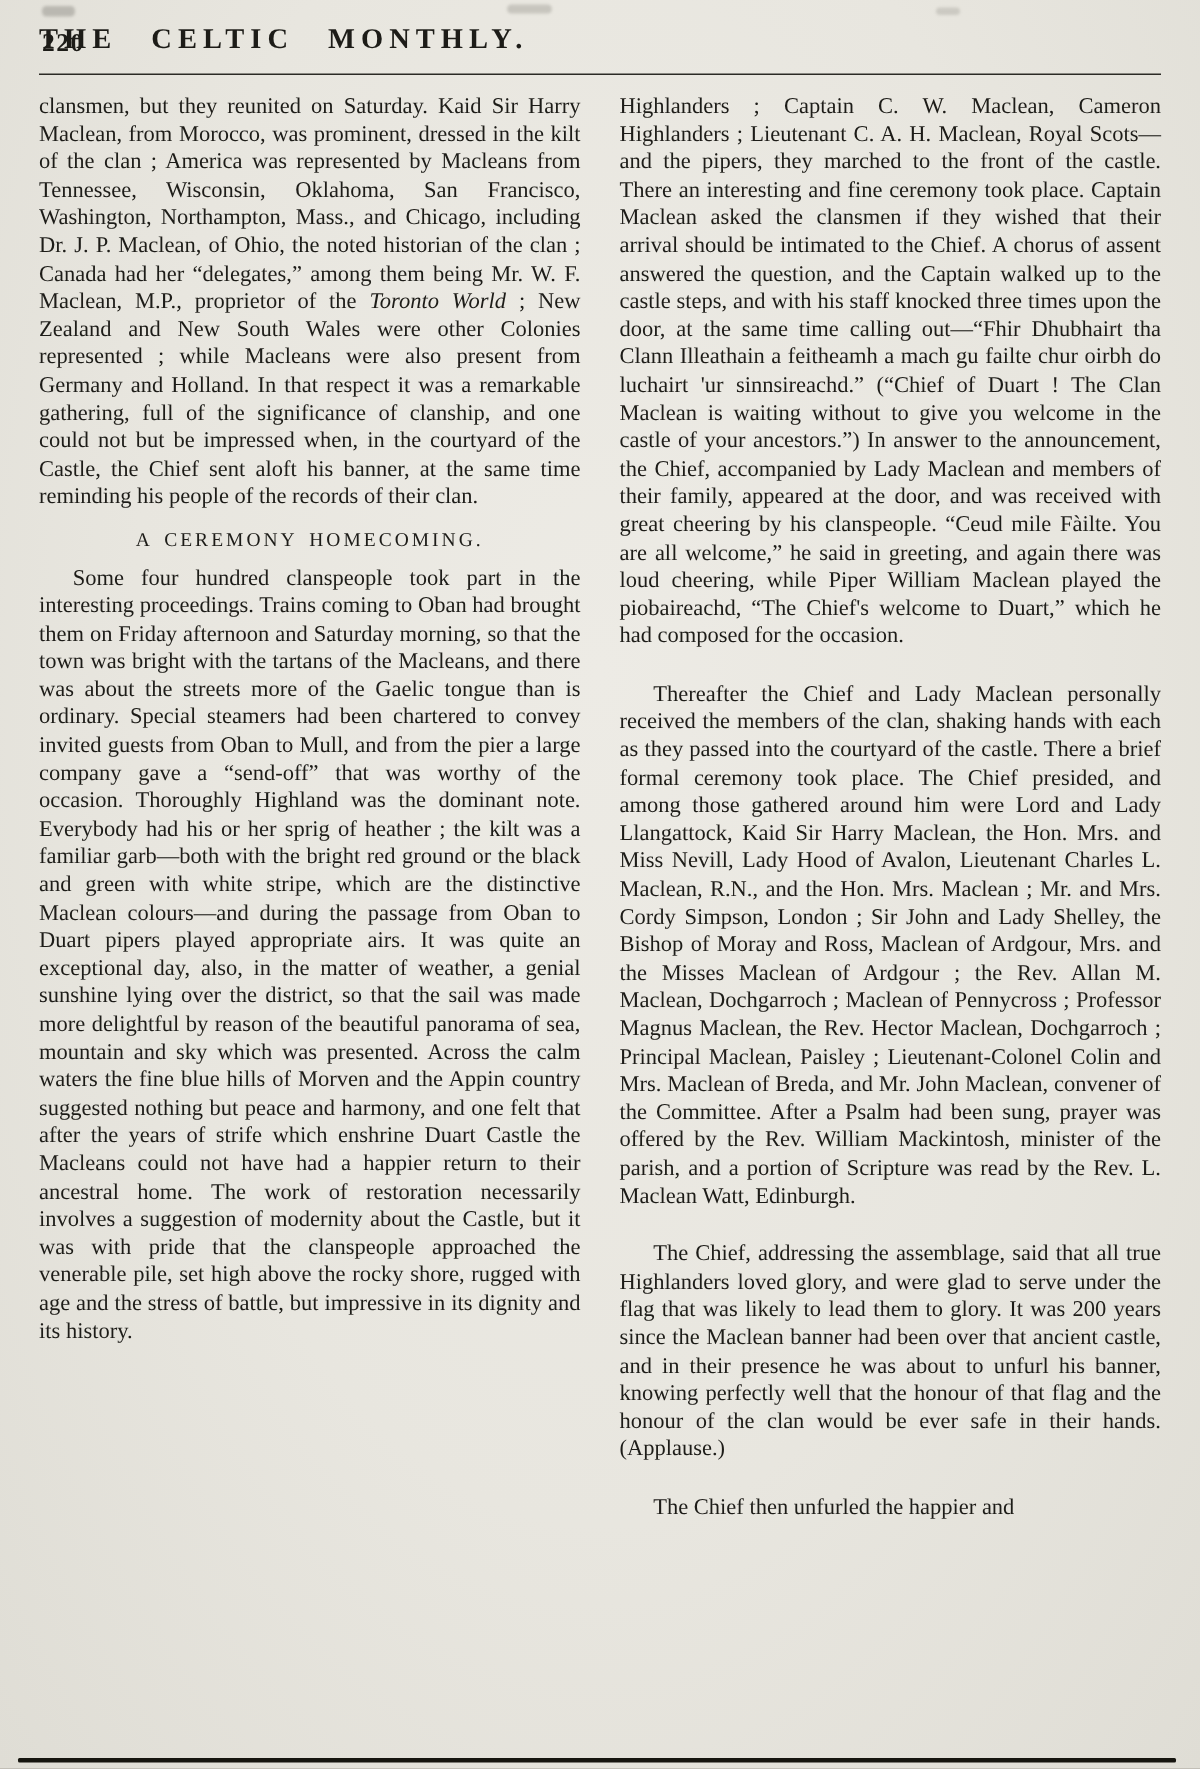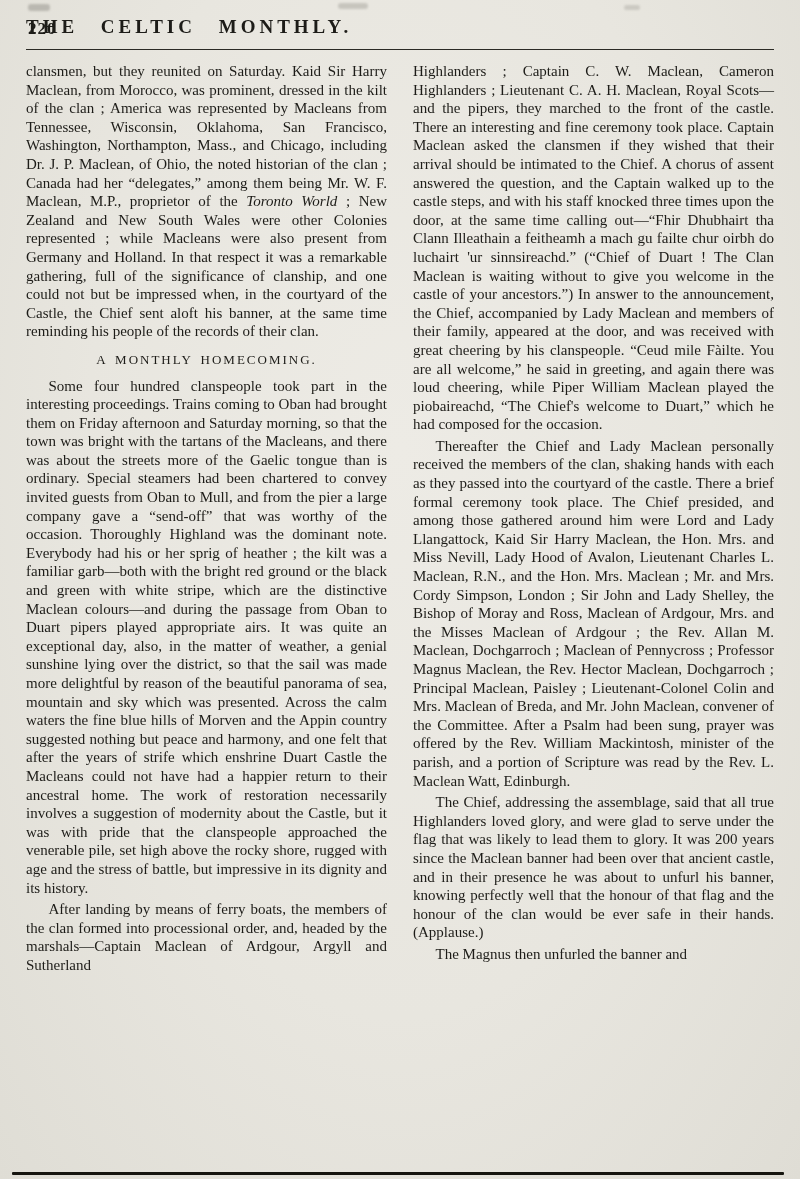--- a/index.html
+++ b/index.html
@@ -60,21 +60,21 @@
     -webkit-hyphens: auto;
   }
   .column {
     flex: 1 1 0;
     min-width: 0;
   }
   .column p {
     margin: 0;
   }
   .column p + p {
-    margin-top: 3px;
+    margin-top: 20px;
   }
   p.indent {
     text-indent: 1.5em;
   }
   p.noindent {
     text-indent: 0;
   }
   .section-heading {
     margin: 10px 0 7px 0;
     text-align: center;
@@ -145,35 +145,34 @@
     <h1 class="journal-title">THE CELTIC MONTHLY.</h1>
   </header>
 
   <hr class="header-rule">
 
   <main class="columns">
 
     <div class="column">
       <p class="noindent"><span>clansmen, but they reunited on Saturday. Kaid Sir Harry Maclean, from Morocco, was prominent, dressed in the kilt of the clan ; America was represented by Macleans from Tennessee, Wisconsin, Oklahoma, San Francisco, Washington, Northampton, Mass., and Chicago, including Dr. J. P. Maclean, of Ohio, the noted historian of the clan ; Canada had her “delegates,” among them being Mr. W. F. Maclean, M.P., proprietor of the </span><em class="work-title">Toronto World</em><span> ; New Zealand and New South Wales were other Colonies represented ; while Macleans were also present from Germany and Holland. In that respect it was a remarkable gathering, full of the significance of clanship, and one could not but be impressed when, in the courtyard of the Castle, the Chief sent aloft his banner, at the same time reminding his people of the records of their clan.</span></p>
 
-      <h2 class="section-heading">A MONTHLY HOMECOMING.</h2>
+      <h2 class="section-heading">A CEREMONY HOMECOMING.</h2>
 
       <p class="indent">Some four hundred clanspeople took part in the interesting proceedings. Trains coming to Oban had brought them on Friday afternoon and Saturday morning, so that the town was bright with the tartans of the Macleans, and there was about the streets more of the Gaelic tongue than is ordinary. Special steamers had been chartered to convey invited guests from Oban to Mull, and from the pier a large company gave a “send-off” that was worthy of the occasion. Thoroughly Highland was the dominant note. Everybody had his or her sprig of heather ; the kilt was a familiar garb—both with the bright red ground or the black and green with white stripe, which are the distinctive Maclean colours—and during the passage from Oban to Duart pipers played appropriate airs. It was quite an exceptional day, also, in the matter of weather, a genial sunshine lying over the district, so that the sail was made more delightful by reason of the beautiful panorama of sea, mountain and sky which was presented. Across the calm waters the fine blue hills of Morven and the Appin country suggested nothing but peace and harmony, and one felt that after the years of strife which enshrine Duart Castle the Macleans could not have had a happier return to their ancestral home. The work of restoration necessarily involves a suggestion of modernity about the Castle, but it was with pride that the clanspeople approached the venerable pile, set high above the rocky shore, rugged with age and the stress of battle, but impressive in its dignity and its history.</p>
 
 
-      <p class="indent">After landing by means of ferry boats, the members of the clan formed into processional order, and, headed by the marshals—Captain Maclean of Ardgour, Argyll and Sutherland</p>
     </div>
 
     <div class="column">
       <p class="noindent">Highlanders ; Captain C. W. Maclean, Cameron Highlanders ; Lieutenant C. A. H. Maclean, Royal Scots—and the pipers, they marched to the front of the castle. There an interesting and fine ceremony took place. Captain Maclean asked the clansmen if they wished that their arrival should be intimated to the Chief. A chorus of assent answered the question, and the Captain walked up to the castle steps, and with his staff knocked three times upon the door, at the same time calling out—“Fhir Dhubhairt tha Clann Illeathain a feitheamh a mach gu failte chur oirbh do luchairt 'ur sinnsireachd.” (“Chief of Duart !  The Clan Maclean is waiting without to give you welcome in the castle of your ancestors.”)  In answer to the announcement, the Chief, accompanied by Lady Maclean and members of their family, appeared at the door, and was received with great cheering by his clanspeople. “Ceud mile Fàilte. You are all welcome,” he said in greeting, and again there was loud cheering, while Piper William Maclean played the piobaireachd, “The Chief's welcome to Duart,” which he had composed for the occasion.</p>
 
       <p class="indent">Thereafter the Chief and Lady Maclean personally received the members of the clan, shaking hands with each as they passed into the courtyard of the castle. There a brief formal ceremony took place. The Chief presided, and among those gathered around him were Lord and Lady Llangattock, Kaid Sir Harry Maclean, the Hon. Mrs. and Miss Nevill, Lady Hood of Avalon, Lieutenant Charles L. Maclean, R.N., and the Hon. Mrs. Maclean ; Mr. and Mrs. Cordy Simpson, London ; Sir John and Lady Shelley, the Bishop of Moray and Ross, Maclean of Ardgour, Mrs. and the Misses Maclean of Ardgour ; the Rev. Allan M. Maclean, Dochgarroch ; Maclean of Pennycross ; Professor Magnus Maclean, the Rev. Hector Maclean, Dochgarroch ; Principal Maclean, Paisley ; Lieutenant-Colonel Colin and Mrs. Maclean of Breda, and Mr. John Maclean, convener of the Committee. After a Psalm had been sung, prayer was offered by the Rev. William Mackintosh, minister of the parish, and a portion of Scripture was read by the Rev. L. Maclean Watt, Edinburgh.</p>
 
       <p class="indent">The Chief, addressing the assemblage, said that all true Highlanders loved glory, and were glad to serve under the flag that was likely to lead them to glory. It was 200 years since the Maclean banner had been over that ancient castle, and in their presence he was about to unfurl his banner, knowing perfectly well that the honour of that flag and the honour of the clan would be ever safe in their hands. (Applause.)</p>
 
-      <p class="indent">The Magnus then unfurled the banner and</p>
+      <p class="indent">The Chief then unfurled the happier and</p>
     </div>
 
   </main>
 
   <div class="scan-line-bottom"></div>
 
 </div>
 
 </body></html>

